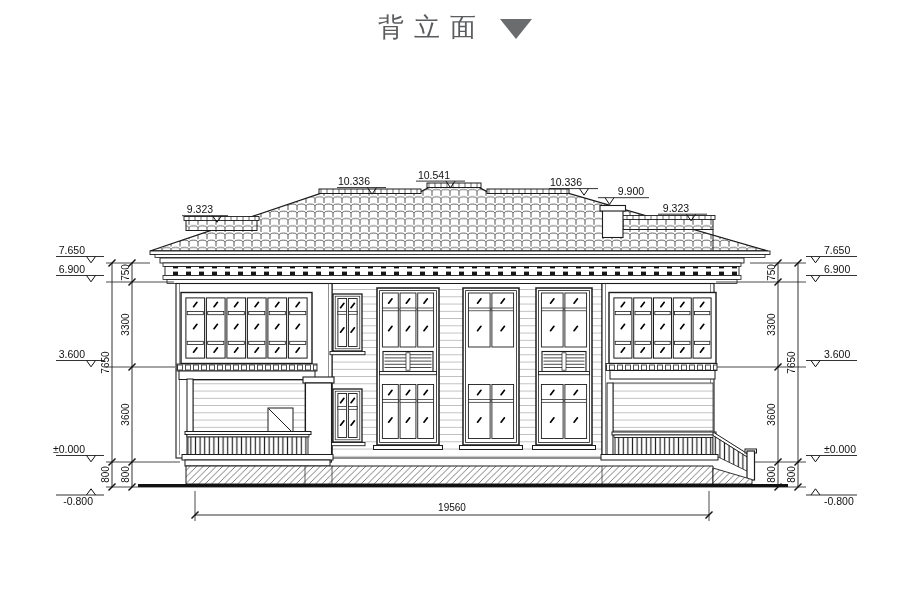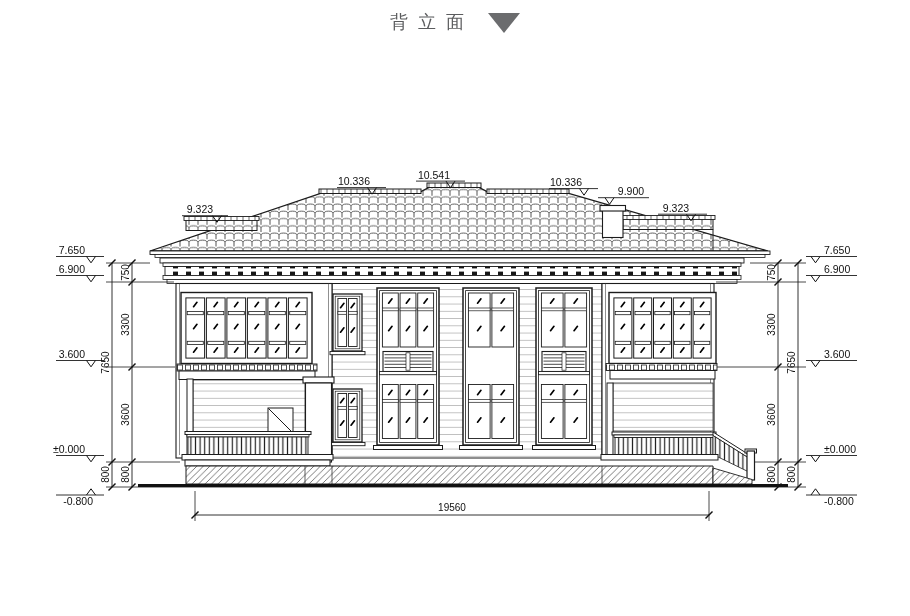--- a/index.html
+++ b/index.html
@@ -1,18 +1,18 @@
 <!DOCTYPE html>
 <html><head>
 <meta charset="utf-8">
 <style>
   html,body{margin:0;padding:0;background:#fff;width:910px;height:616px;overflow:hidden;}
   .stage{position:relative;width:910px;height:616px;background:#fff;font-family:"Liberation Sans",sans-serif;}
   .title-row{position:absolute;top:10px;left:0;width:100%;display:flex;justify-content:center;align-items:center;gap:14px;}
-  .title-text{font-size:18px;letter-spacing:10px;color:#5b5c5e;font-family:Liberation Sans, sans-serif;text-align:right;}
+  .title-text{font-size:26px;letter-spacing:10px;color:#5b5c5e;font-family:Liberation Sans, sans-serif;text-align:right;}
   .tri{width:0;height:0;border-left:16px solid transparent;border-right:16px solid transparent;border-top:20px solid #6b6c6e;margin-top:2px;}
   svg{position:absolute;left:0;top:0;}
   text{font-family:"Liberation Sans",sans-serif;fill:#111;}
   .dim{font-size:10px;}
   .lvl{font-size:10.5px;}
 </style>
 </head>
 <body>
 
 <div class="stage">

